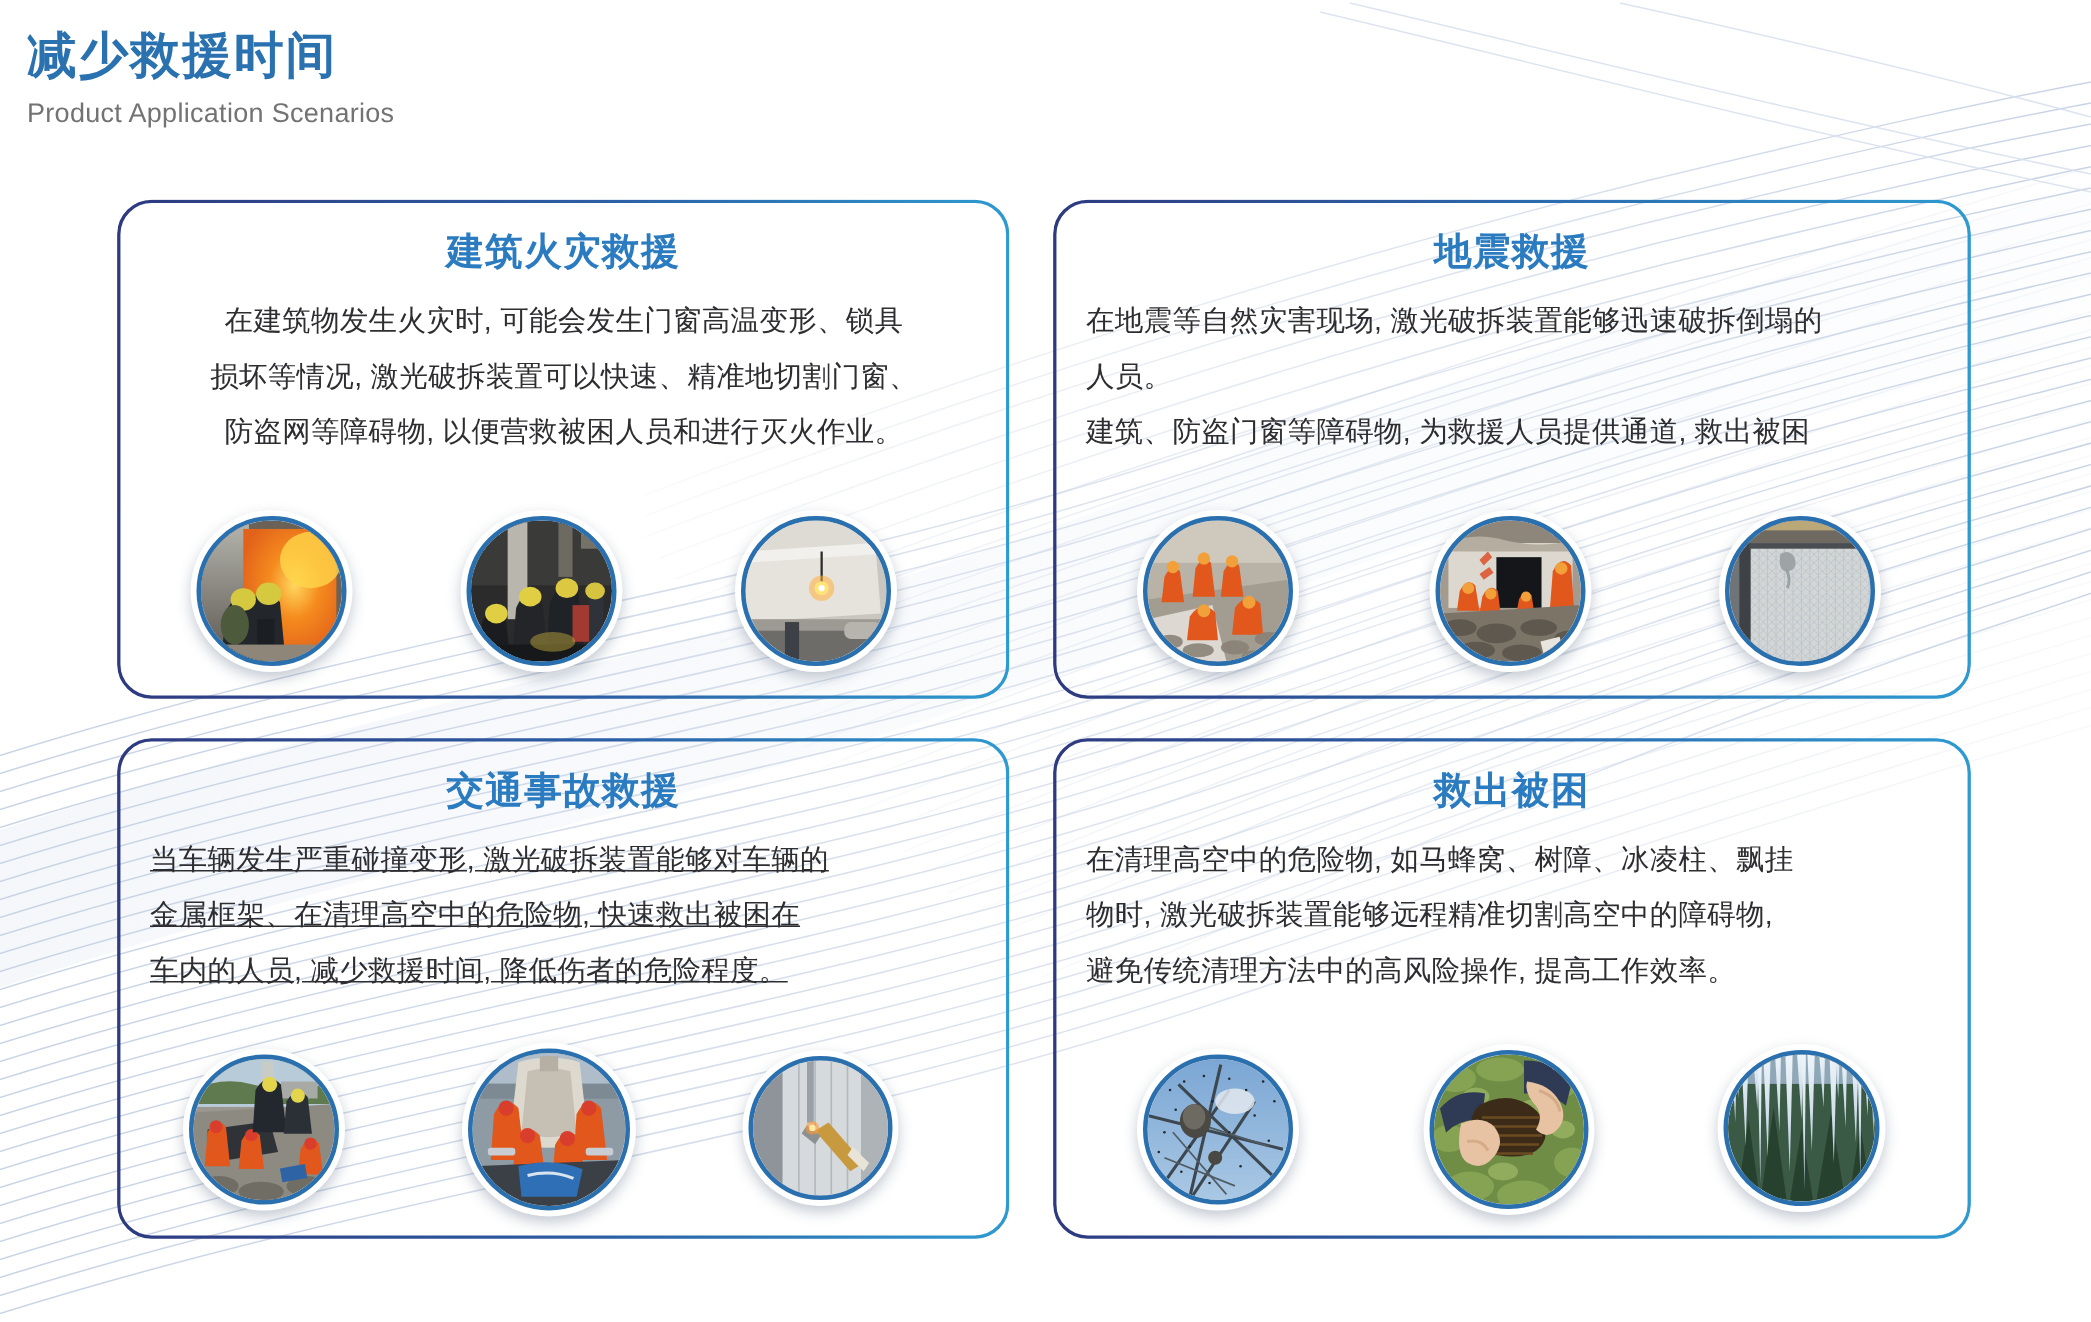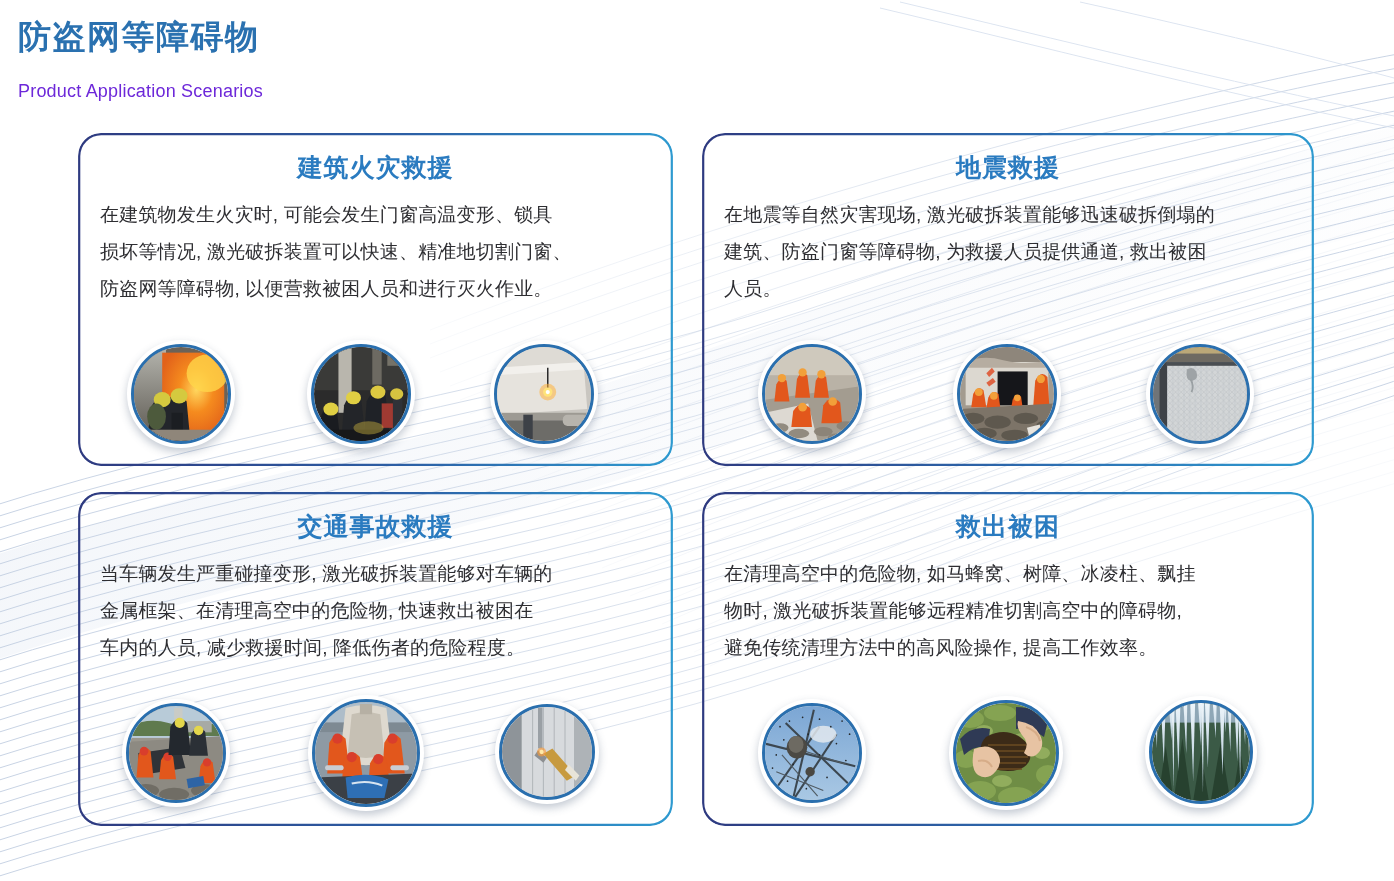--- a/index.html
+++ b/index.html
@@ -37,24 +37,24 @@
   #page-title {
     font-size: 33px;
     font-weight: bold;
     color: #2a71b0;
     letter-spacing: 1.5px;
     line-height: 42px;
     white-space: nowrap;
   }
   #page-subtitle {
     font-size: 18px;
-    color: #6d28d9;
+    color: #737373;
     letter-spacing: 0.2px;
     line-height: 26px;
-    margin-top: 20px;
+    margin-top: 4px;
     white-space: nowrap;
   }
 
   
   .card {
     position: absolute;
     border-radius: 30px;
     z-index: 3;
     padding: 16px;
   }
@@ -199,39 +199,39 @@
     </g>
 
     <g stroke="#d7e0ee" fill="none" stroke-width="1" opacity="0.85">
       <path d="M 880 8 C 1040 46, 1200 88, 1394 128"></path>
       <path d="M 900 2 C 1060 40, 1220 80, 1394 116"></path>
       <path d="M 1080 2 C 1180 24, 1290 50, 1394 78"></path>
     </g>
   </svg>
 
   <div id="header">
-    <div id="page-title">防盗网等障碍物</div>
+    <div id="page-title">减少救援时间</div>
     <div id="page-subtitle">Product Application Scenarios</div>
   </div>
 
   <div class="card" style="left:78px; top:133px; width:595px; height:333px;">
     <svg class="card-border" viewBox="0 0 595 333" preserveAspectRatio="none">
       <defs>
         <linearGradient id="cb1" x1="0" y1="0" x2="1" y2="0">
           <stop offset="0" stop-color="#2e3a80"></stop>
           <stop offset="0.55" stop-color="#2c5fa5"></stop>
           <stop offset="1" stop-color="#2e9ad0"></stop>
         </linearGradient>
       </defs>
       <rect x="1.2" y="1.2" width="592.6" height="330.6" rx="22" ry="22" fill="none" stroke="url(#cb1)" stroke-width="2.2"></rect>
     </svg>
 
     <div class="card-title" style="top:18px;">建筑火灾救援</div>
 
-    <div class="card-body" style="left:22px; top:63px; width:552px;">
+    <div class="card-body" style="left:22px; top:63px; width:552px;text-align:center;">
       <div>在建筑物发生火灾时, 可能会发生门窗高温变形、锁具</div>
       <div>损坏等情况, 激光破拆装置可以快速、精准地切割门窗、</div>
       <div>防盗网等障碍物, 以便营救被困人员和进行灭火作业。</div>
     </div>
 
     <div class="photo" style="left:49px; top:207px; width:108px; height:108px;">
       <div class="photo-ring">
         <div class="photo-art">
           <svg viewBox="0 0 100 100" preserveAspectRatio="none">
             <rect width="100" height="100" fill="#6b6257"></rect>
@@ -317,22 +317,22 @@
           <stop offset="1" stop-color="#2e9ad0"></stop>
         </linearGradient>
       </defs>
       <rect x="1.2" y="1.2" width="609.6" height="330.6" rx="22" ry="22" fill="none" stroke="url(#cb2)" stroke-width="2.2"></rect>
     </svg>
 
     <div class="card-title" style="top:18px;">地震救援</div>
 
     <div class="card-body" style="left:22px; top:63px; width:572px;">
       <div>在地震等自然灾害现场, 激光破拆装置能够迅速破拆倒塌的</div>
+      <div>人员。</div>
       <div>建筑、防盗门窗等障碍物, 为救援人员提供通道, 救出被困</div>
-      <div>人员。</div>
     </div>
 
     <div class="photo" style="left:56px; top:207px; width:108px; height:108px;">
       <div class="photo-ring">
         <div class="photo-art">
           <svg viewBox="0 0 100 100" preserveAspectRatio="none">
             <rect width="100" height="100" fill="#b9b2a6"></rect>
             <rect x="0" y="0" width="100" height="30" fill="#cfc9bd"></rect>
             <path d="M0 56 L100 42 L100 100 L0 100 Z" fill="#a39c90"></path>
             <path d="M0 70 L46 60 L56 100 L0 100 Z" fill="#ddd9d2"></path>
@@ -435,21 +435,21 @@
           <stop offset="0" stop-color="#2e3a80"></stop>
           <stop offset="0.55" stop-color="#2c5fa5"></stop>
           <stop offset="1" stop-color="#2e9ad0"></stop>
         </linearGradient>
       </defs>
       <rect x="1.2" y="1.2" width="592.6" height="331.6" rx="22" ry="22" fill="none" stroke="url(#cb3)" stroke-width="2.2"></rect>
     </svg>
 
     <div class="card-title" style="top:18px;">交通事故救援</div>
 
-    <div class="card-body" style="left:22px; top:63px; width:552px;">
+    <div class="card-body" style="left:22px; top:63px; width:552px;text-decoration:underline;">
       <div>当车辆发生严重碰撞变形, 激光破拆装置能够对车辆的</div>
       <div>金属框架、在清理高空中的危险物, 快速救出被困在</div>
       <div>车内的人员, 减少救援时间, 降低伤者的危险程度。</div>
     </div>
 
     <div class="photo" style="left:44px; top:207px; width:108px; height:108px;">
       <div class="photo-ring">
         <div class="photo-art">
           <svg viewBox="0 0 100 100" preserveAspectRatio="none">
             <rect width="100" height="100" fill="#9a978e"></rect>

